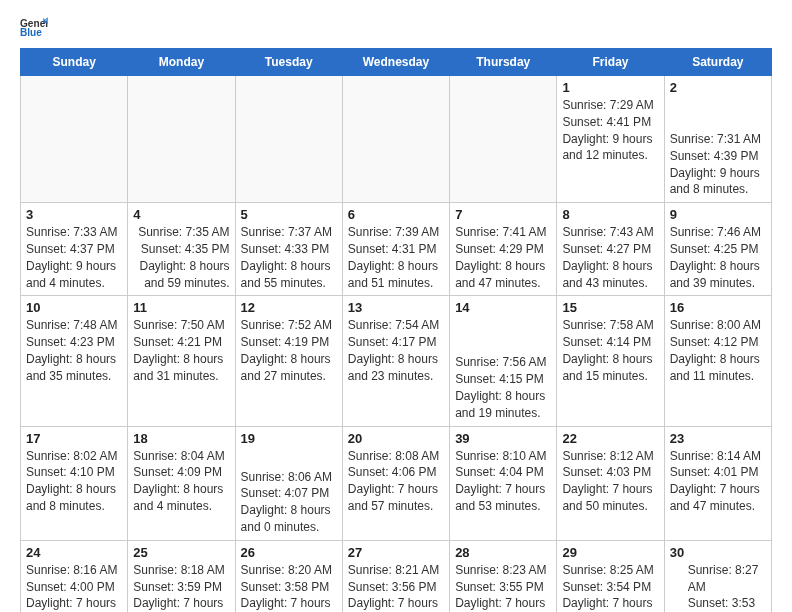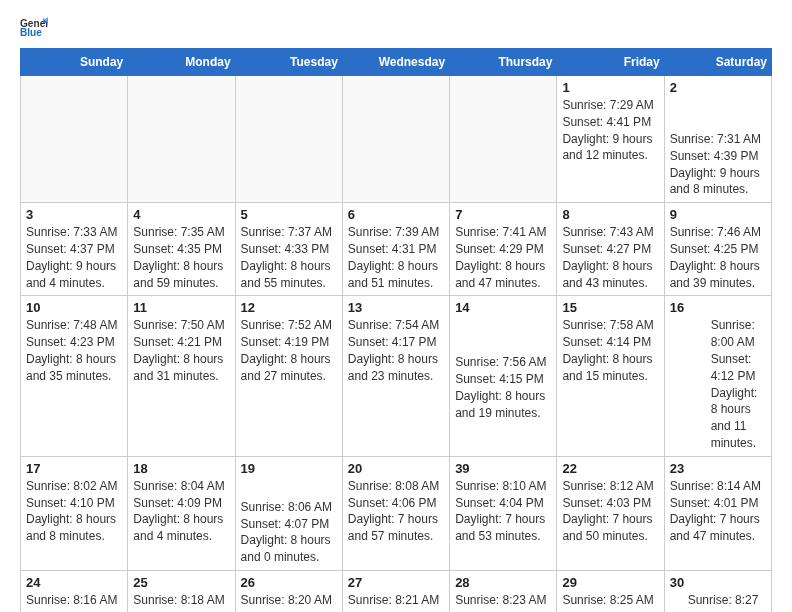--- a/index.html
+++ b/index.html
@@ -32,21 +32,21 @@
       width: 100%;
       border-collapse: collapse;
       table-layout: fixed;
     }
     th {
       background-color: #2a6ec7;
       color: #fff;
       font-size: 12px;
       font-weight: bold;
       padding: 6px 4px;
-      text-align: right;
+      text-align: center;
       border: 1px solid #2a6ec7;
     }
     td {
       border: 1px solid #ccc;
       vertical-align: top;
       padding: 4px 5px;
       font-size: 10px;
       color: #333;
       height: 80px;
       background: #fff;
@@ -107,21 +107,21 @@
       </tr>
       <tr>
         <td>
           <span class="day-num">3</span>
           <div class="day-info" style="white-space: pre-line;">Sunrise: 7:33 AM
 Sunset: 4:37 PM
 Daylight: 9 hours and 4 minutes.</div>
         </td>
         <td>
           <span class="day-num">4</span>
-          <div class="day-info" style="white-space: pre-line;">Sunrise: 7:35 AM
+          <div class="day-info" style="white-space: pre-line; text-align: right;">Sunrise: 7:35 AM
 Sunset: 4:35 PM
 Daylight: 8 hours and 59 minutes.</div>
         </td>
         <td>
           <span class="day-num">5</span>
           <div class="day-info" style="white-space: pre-line;">Sunrise: 7:37 AM
 Sunset: 4:33 PM
 Daylight: 8 hours and 55 minutes.</div>
         </td>
         <td>
@@ -181,21 +181,21 @@
 Daylight: 8 hours and 19 minutes.</div>
         </td>
         <td>
           <span class="day-num">15</span>
           <div class="day-info" style="white-space: pre-line;">Sunrise: 7:58 AM
 Sunset: 4:14 PM
 Daylight: 8 hours and 15 minutes.</div>
         </td>
         <td>
           <span class="day-num">16</span>
-          <div class="day-info" style="white-space: pre-line; margin-left: 41px;">Sunrise: 8:00 AM
+          <div class="day-info" style="white-space: pre-line;">Sunrise: 8:00 AM
 Sunset: 4:12 PM
 Daylight: 8 hours and 11 minutes.</div>
         </td>
       </tr>
       <tr>
         <td>
           <span class="day-num">17</span>
           <div class="day-info" style="white-space: pre-line;">Sunrise: 8:02 AM
 Sunset: 4:10 PM
 Daylight: 8 hours and 8 minutes.</div>

